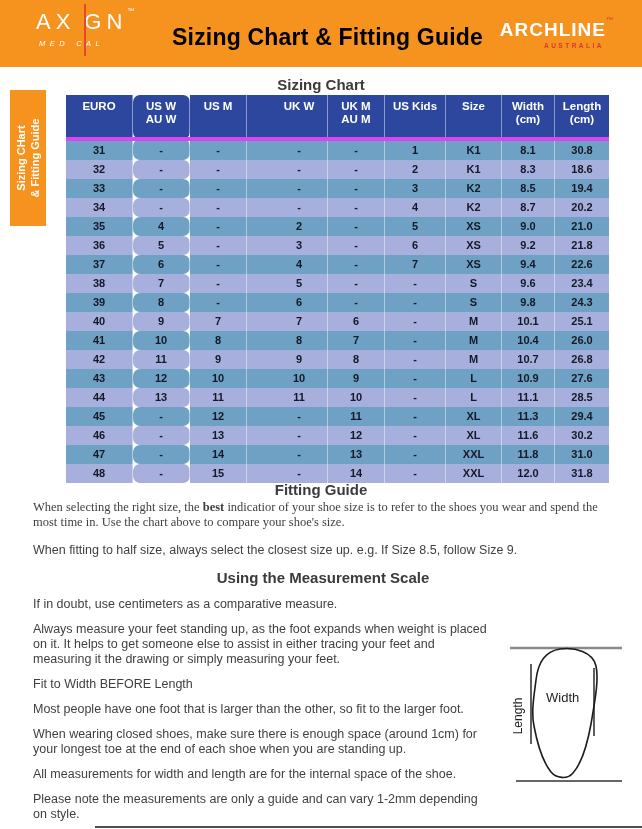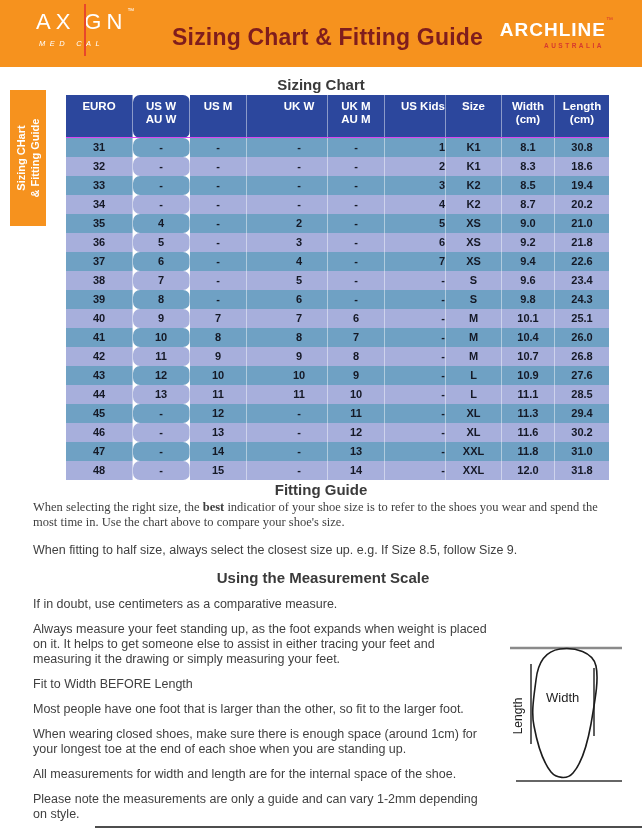--- a/index.html
+++ b/index.html
@@ -13,21 +13,21 @@
   .header { position:absolute; left:0; top:0; width:642px; height:67px; background:#F6921E; }
   .axign { position:absolute; left:36px; top:9px; color:#fff; }
   .axign-name { font-size:22px; letter-spacing:5px; font-weight:400; white-space:nowrap; }
   .axign-gap { display:inline-block; width:9px; }
   .axign-tm { font-size:7px; vertical-align:top; letter-spacing:0; position:relative; top:-2px; }
   .axign-line { position:absolute; left:84px; top:4px; width:2px; height:52px; background:#E8472B; }
   .axign-sub { font-size:7.5px; letter-spacing:4.5px; margin-top:4px; padding-left:3px; white-space:nowrap;font-style:italic; }
   .axign-sub .axign-gap { width:7px; }
   .page-title {
     position:absolute; left:155px; top:24px; width:345px; margin:0;
-    text-align:center; color:#7f1d1d; font-size:23px; font-weight:700; letter-spacing:0.2px;
+    text-align:center; color:#000000; font-size:23px; font-weight:700; letter-spacing:0.2px;
   }
   .archline { position:absolute; right:28px; top:19px; text-align:right; }
   .archline-name { color:#fff; font-size:19px; font-weight:700; letter-spacing:1px; white-space:nowrap; }
   .archline-tm { color:#D63A2F; font-size:7px; vertical-align:top; position:relative; top:-3px; font-weight:400; }
   .archline-sub { color:#D63A2F; font-size:6.5px; letter-spacing:2.5px; margin-top:1px; margin-right:10px; font-weight:700; }
 
   
   .side-tab { position:absolute; left:10px; top:90px; width:36px; height:136px; background:#F6921E; }
   .side-tab-text {
     position:absolute; left:50%; top:50%; transform:translate(-50%,-50%) rotate(-90deg);
@@ -38,32 +38,32 @@
   .section-heading { position:absolute; left:0; width:642px; margin:0; text-align:center;
     font-size:15px; font-weight:700; color:#3a3a3a; }
   #sizing-chart-heading { top:76px; }
   #fitting-guide-heading { top:481px; }
 
   table.sizing { position:absolute; left:66px; top:95px; width:511px; border-collapse:collapse; table-layout:fixed; }
   table.sizing th, table.sizing td { padding:0; text-align:center; }
   table.sizing th {
     background:#2C479D; color:#fff; font-size:11.5px; font-weight:700;
     height:37px; vertical-align:top; padding-top:5px; line-height:13px;
-    border-bottom:1px solid #d946ef;
+    border-bottom:4px solid #d946ef;
   }
   table.sizing th + th, table.sizing td + td { border-left:1px solid rgba(255,255,255,0.45); }
   table.sizing td { height:19px; font-size:11px; font-weight:700; color:#151926; line-height:19px; }
   tr.row-dark td  { background:#6FA1C4; }
   tr.row-light td { background:#A7AFDC; }
   table.sizing th:nth-child(1), table.sizing td:nth-child(1){ width:66px; }
   table.sizing th:nth-child(2), table.sizing td:nth-child(2){ width:56px;border-radius:7px; }
   table.sizing th:nth-child(3), table.sizing td:nth-child(3){ width:56px; }
   table.sizing th:nth-child(4), table.sizing td:nth-child(4){ width:56px;padding-left:24px; }
   table.sizing th:nth-child(5), table.sizing td:nth-child(5){ width:56px; }
-  table.sizing th:nth-child(6), table.sizing td:nth-child(6){ width:60px;text-align:right; }
+  table.sizing th:nth-child(6), table.sizing td:nth-child(6){ width:60px; }
   table.sizing th:nth-child(7), table.sizing td:nth-child(7){ width:55px;text-align:center; }
   table.sizing th:nth-child(8), table.sizing td:nth-child(8){ width:52px; }
   table.sizing th:nth-child(9), table.sizing td:nth-child(9){ width:54px; }
 
   
   .text-flow { position:absolute; left:33px; top:500px; width:580px;
     font-size:12.5px; line-height:15px; color:#3f3f3f; }
   .text-flow p { margin:0 0 10px 0; }
   .text-flow p.gap-lg { margin-bottom:13px;font-family:Liberation Serif, serif; }
   .inline-heading { text-align:center; font-size:15px; font-weight:700; color:#3a3a3a;

